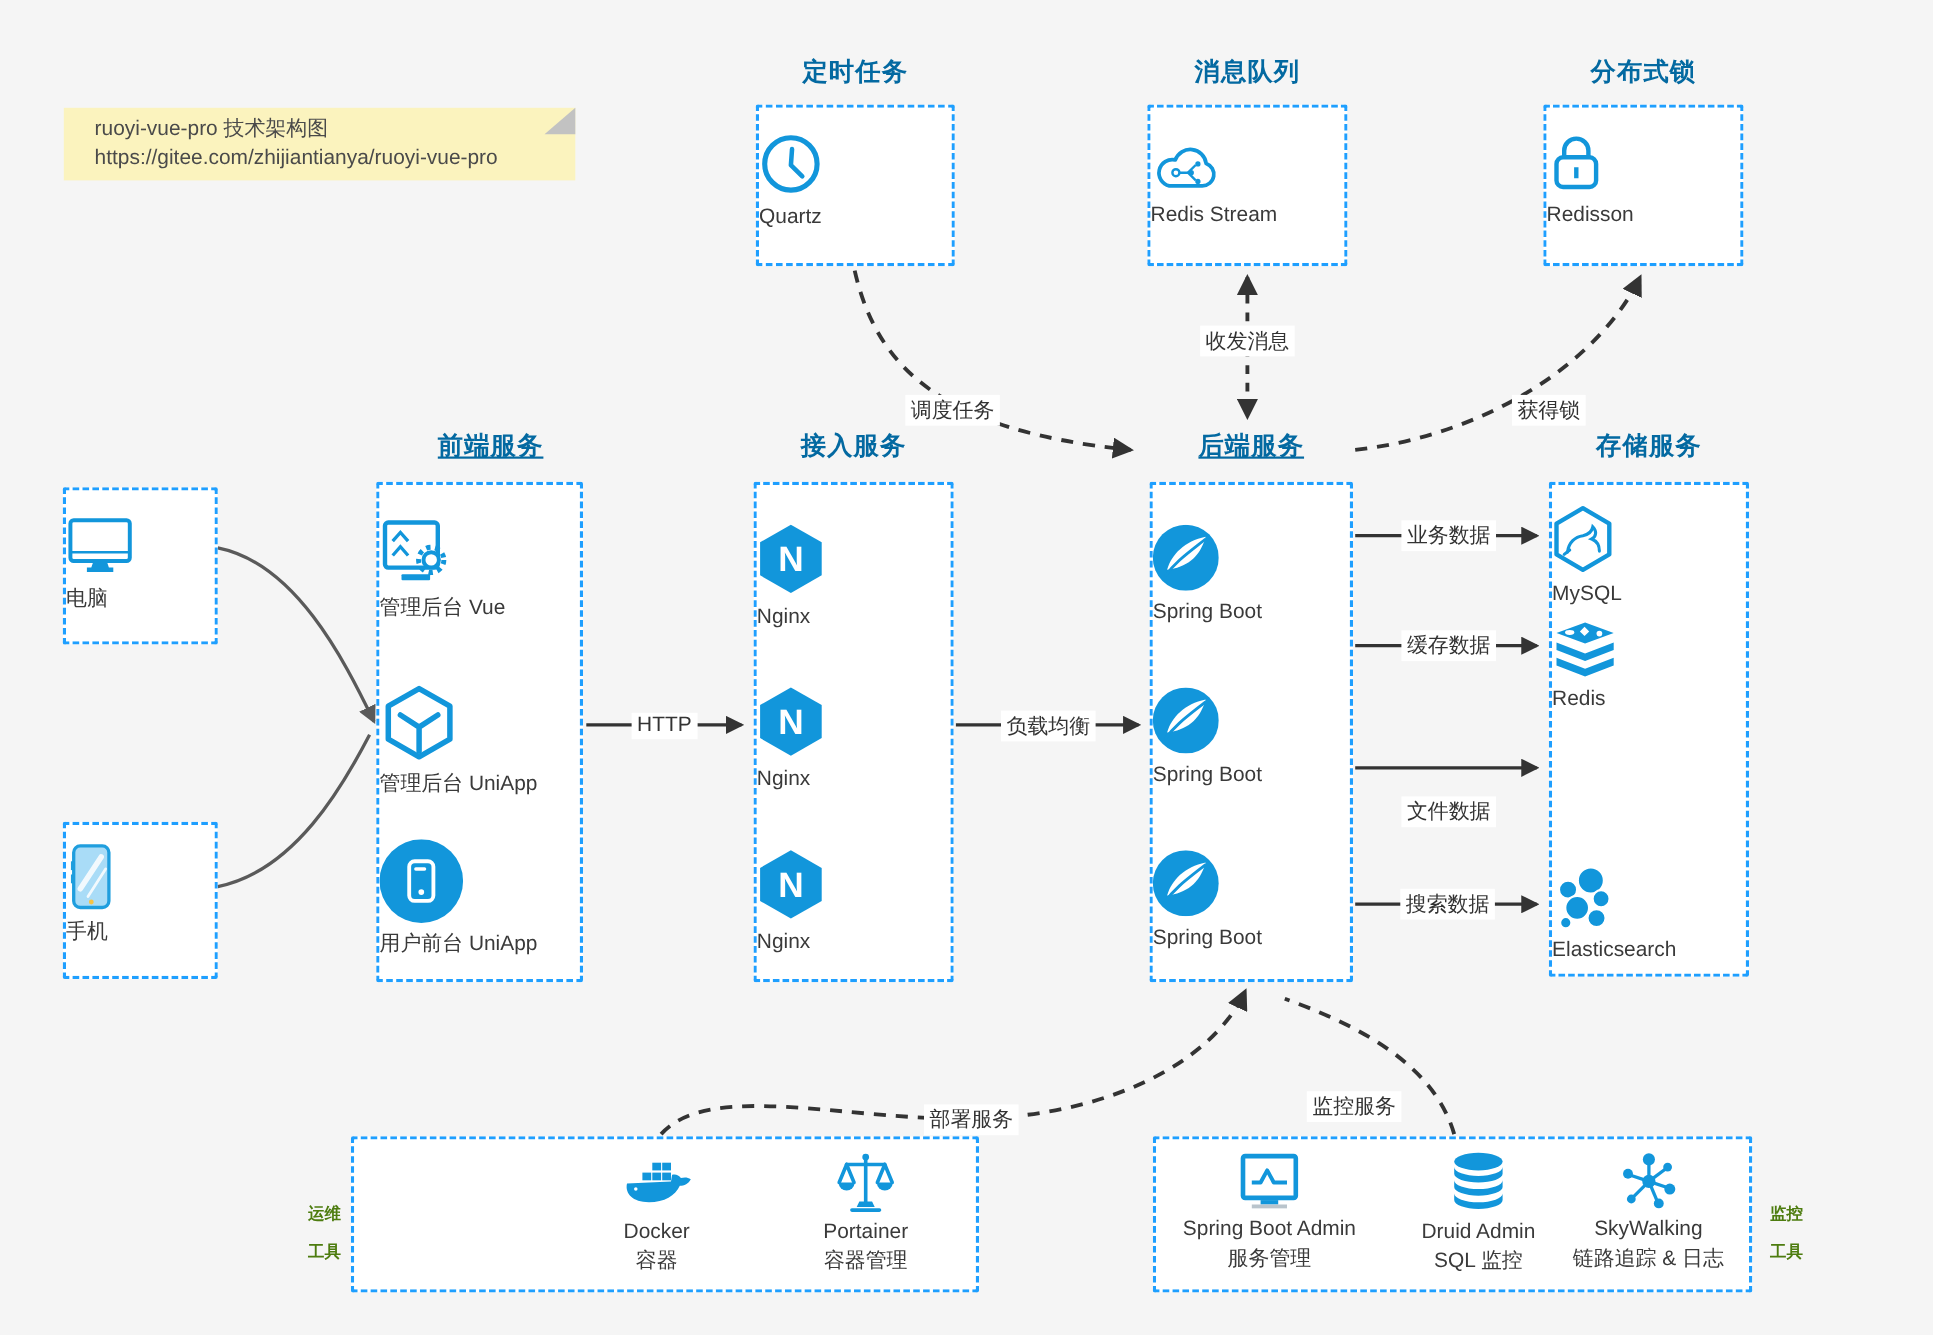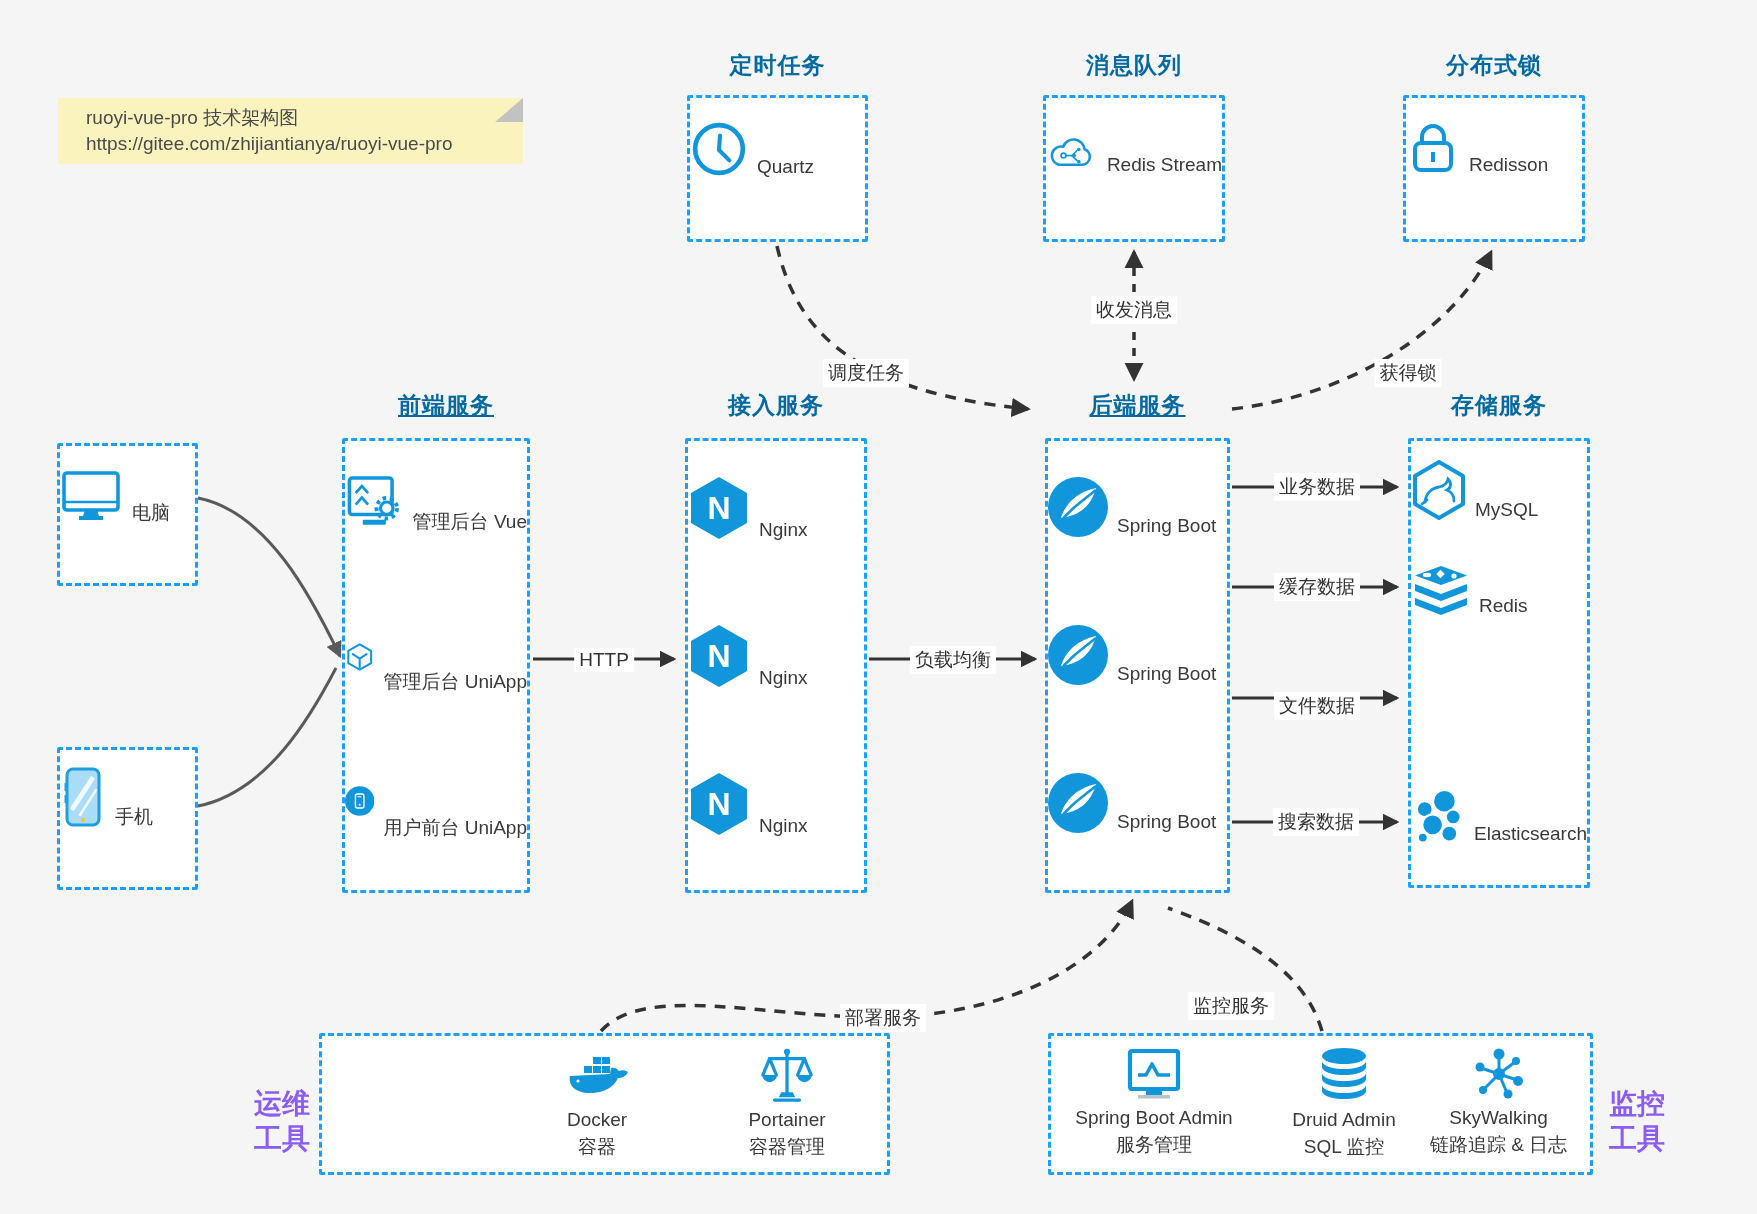--- a/index.html
+++ b/index.html
@@ -1,22 +1,22 @@
 <!DOCTYPE html>
 <html><head>
 <meta charset="utf-8">
 <style>
   html,body{margin:0;padding:0;}
   body{font-family:"Liberation Sans","DejaVu Sans",sans-serif;background:#f5f5f5;}
   #canvas{position:relative;width:1757px;height:1214px;background:#f5f5f5;overflow:hidden;}
   #edges{position:absolute;left:0;top:0;width:1757px;height:1214px;}
   .box{position:absolute;background:#fff;border:3px dashed #1E9FFF;box-sizing:border-box;border-radius:2px;}
   .gtitle{position:absolute;color:#0369a1;font-size:23px;font-weight:bold;text-align:center;letter-spacing:1px;}
-  .side-title{position:absolute;color:#8b5cf6;font-size:28px;font-weight:bold;line-height:35px;}
-  .vnode{position:absolute;left:0;right:0;display:flex;flex-direction:row;align-items:flex-end;gap:9px;}
+  .side-title{position:absolute;color:#4d7c0f;font-size:15px;font-weight:bold;line-height:35px;}
+  .vnode{position:absolute;left:0;right:0;display:flex;flex-direction:column;align-items:flex-start;gap:9px;}
   .hnode{position:absolute;display:flex;flex-direction:column;align-items:center;gap:5px;}
   .nlabel{font-size:19px;color:#3a3a3a;white-space:nowrap;line-height:22px;text-align:center;}
   .elabel{position:absolute;transform:translate(-50%,-50%);font-size:19px;color:#333;background:#fff;padding:1px 5px;white-space:nowrap;z-index:5;}
   .note{position:absolute;left:58px;top:98px;width:465px;height:66px;background:#FBF3BE;box-sizing:border-box;padding:7px 0 0 28px;}
   .note-fold{position:absolute;right:0;top:0;width:0;height:0;border-bottom:24px solid #c2c2c2;border-left:28px solid transparent;}
   .note-line{font-size:19px;color:#4a4a4a;line-height:26px;}
   svg.ic{display:block;}
 </style>
 </head>
 <body>
@@ -330,21 +330,21 @@
       </svg>
       <div class="nlabel">SkyWalking</div>
       <div class="nlabel">链路追踪 &amp; 日志</div>
     </div>
   </div>
 
   <div class="elabel" style="left:604px;top:660px;">HTTP</div>
   <div class="elabel" style="left:953px;top:660px;">负载均衡</div>
   <div class="elabel" style="left:1317px;top:487px;">业务数据</div>
   <div class="elabel" style="left:1317px;top:587px;">缓存数据</div>
-  <div class="elabel" style="left:1317px;top:706px;">文件数据</div>
+  <div class="elabel" style="left:1317px;top:738px;">文件数据</div>
   <div class="elabel" style="left:1316px;top:822px;">搜索数据</div>
   <div class="elabel" style="left:866px;top:373px;">调度任务</div>
   <div class="elabel" style="left:1134px;top:310px;">收发消息</div>
   <div class="elabel" style="left:1408px;top:373px;">获得锁</div>
   <div class="elabel" style="left:883px;top:1018px;">部署服务</div>
   <div class="elabel" style="left:1231px;top:1006px;">监控服务</div>
 
 </div>
 
 </body></html>

